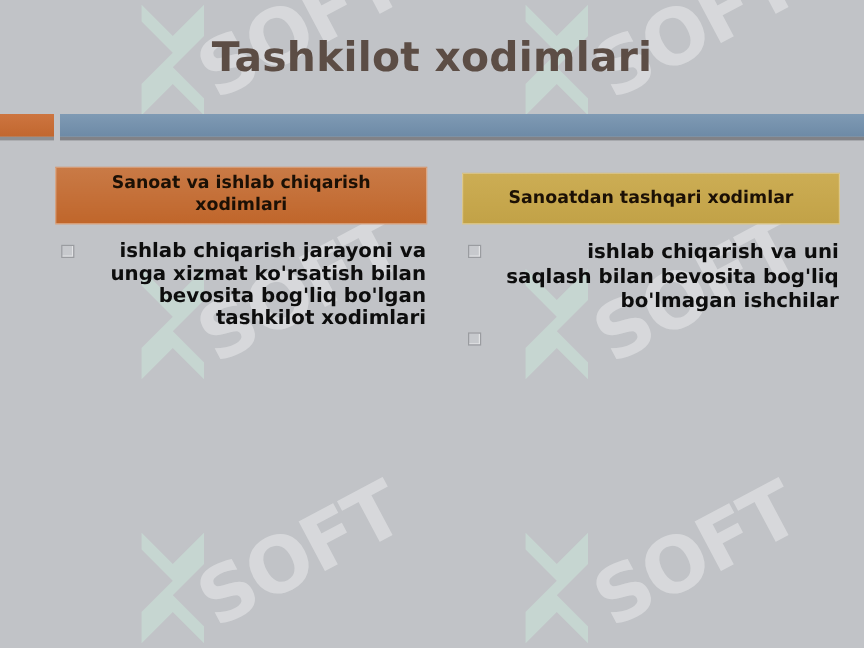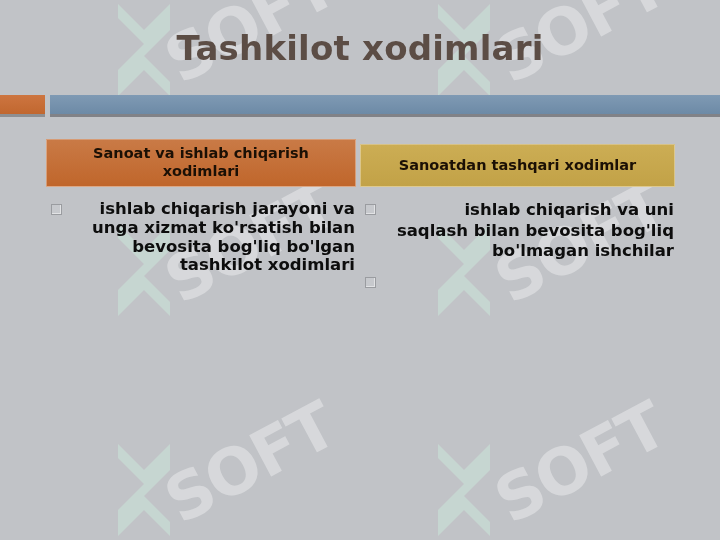--- a/index.html
+++ b/index.html
@@ -91,21 +91,21 @@
     box-sizing: border-box;
   }
 
   
   .column {
     position: absolute;
     top: 139px;
     z-index: 4;
   }
   #col-left  { left: 46px;  width: 310px; }
-  #col-right { left: 360px; width: 315px; }
+  #col-right { left: 385px; width: 315px; }
 
   .col-header {
     box-sizing: border-box;
     padding: 6px 8px;
     text-align: center;
     font-family: "DejaVu Sans", sans-serif;
     font-weight: bold;
     font-size: 14.5px;
     line-height: 1.22;
     color: #1b1005;

